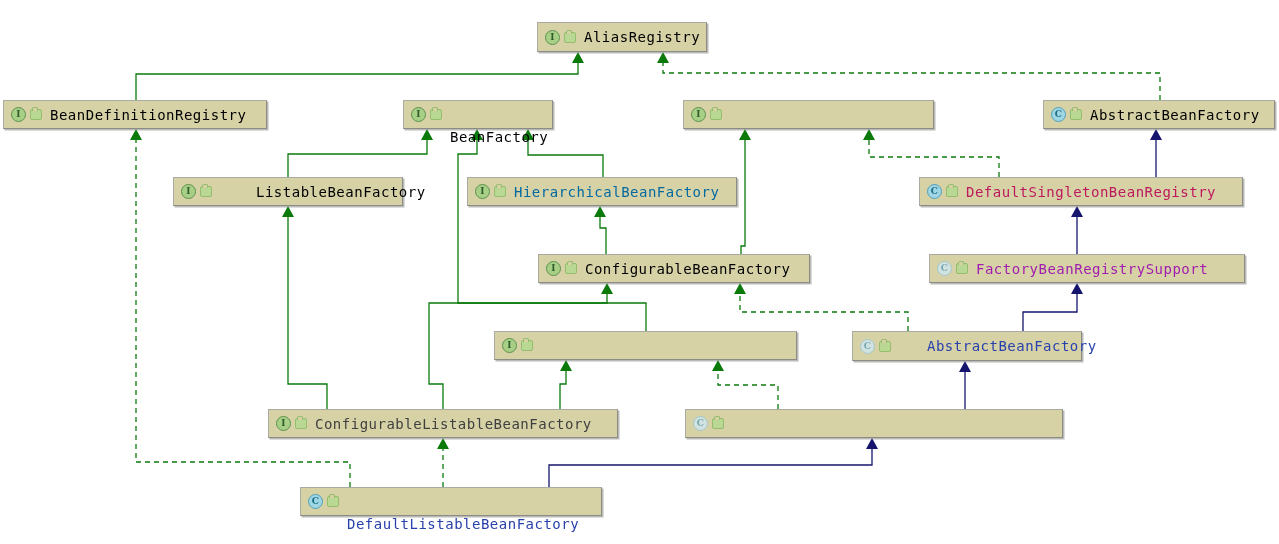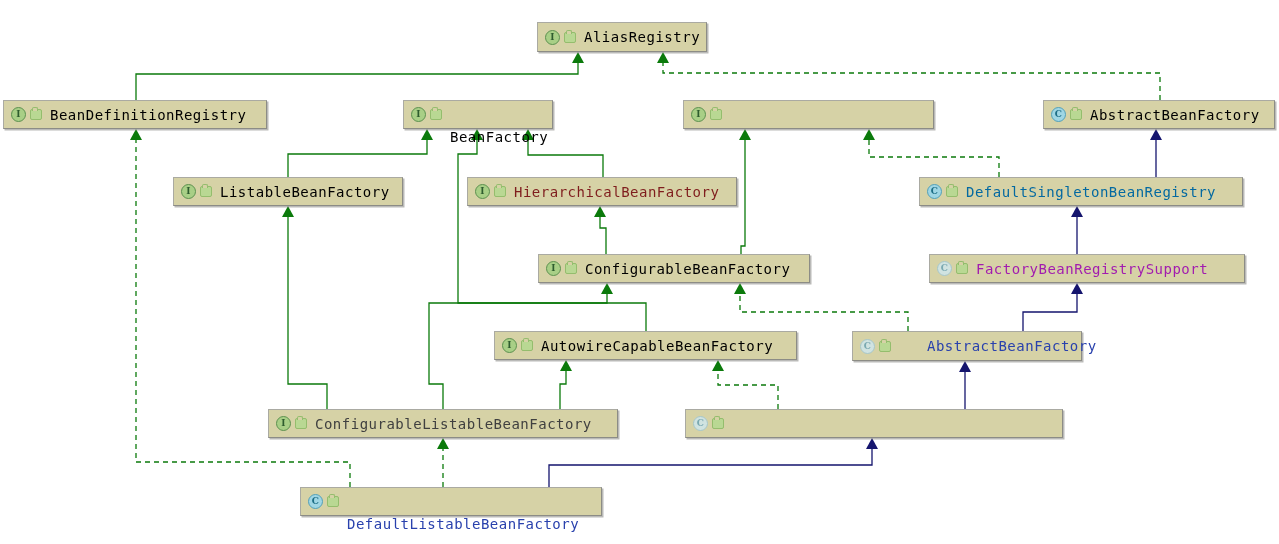--- a/index.html
+++ b/index.html
@@ -116,46 +116,45 @@
       <span class="vis-icon"></span>
     </div>
     <div class="node" style="left: 1043px; top: 100px; width: 232px; height: 29px;">
       <span class="type-icon class">C</span>
       <span class="vis-icon"></span>
       <span class="label" style="color: rgb(0, 0, 0);">AbstractBeanFactory</span>
     </div>
     <div class="node" style="left: 173px; top: 177px; width: 230px; height: 29px;">
       <span class="type-icon interface">I</span>
       <span class="vis-icon"></span>
-      <span class="label" style="color: rgb(0, 0, 0);">ListableBeanFactory</span>
+      <span class="label" style="color: rgb(0, 0, 0); margin-left: 36px;">ListableBeanFactory</span>
     </div>
     <div class="node" style="left: 467px; top: 177px; width: 270px; height: 29px;">
       <span class="type-icon interface">I</span>
       <span class="vis-icon"></span>
-      <span class="label" style="color: #7f1d1d;">HierarchicalBeanFactory</span>
+      <span class="label" style="color: #0369a1;">HierarchicalBeanFactory</span>
     </div>
     <div class="node" style="left: 919px; top: 177px; width: 324px; height: 29px;">
       <span class="type-icon class">C</span>
       <span class="vis-icon"></span>
-      <span class="label" style="color: #0369a1;">DefaultSingletonBeanRegistry</span>
+      <span class="label" style="color: #be185d;">DefaultSingletonBeanRegistry</span>
     </div>
     <div class="node" style="left: 538px; top: 254px; width: 272px; height: 29px;">
       <span class="type-icon interface">I</span>
       <span class="vis-icon"></span>
       <span class="label" style="color: rgb(0, 0, 0);">ConfigurableBeanFactory</span>
     </div>
     <div class="node" style="left: 929px; top: 254px; width: 316px; height: 29px;">
       <span class="type-icon abstract-class">C</span>
       <span class="vis-icon"></span>
       <span class="label" style="color: #a21caf;">FactoryBeanRegistrySupport</span>
     </div>
     <div class="node" style="left: 494px; top: 331px; width: 303px; height: 29px;">
       <span class="type-icon interface">I</span>
       <span class="vis-icon"></span>
-      <span class="label" style="color: rgb(0, 0, 0);">AutowireCapableBeanFactory</span>
     </div>
     <div class="node" style="left: 852px; top: 331px; width: 230px; height: 30px;">
       <span class="type-icon abstract-class">C</span>
       <span class="vis-icon"></span>
       <span class="label" style="color: rgb(41, 65, 173); margin-left: 28px;">AbstractBeanFactory</span>
     </div>
     <div class="node" style="left: 268px; top: 409px; width: 350px; height: 29px;">
       <span class="type-icon interface">I</span>
       <span class="vis-icon"></span>
       <span class="label" style="color: #404040;">ConfigurableListableBeanFactory</span>

